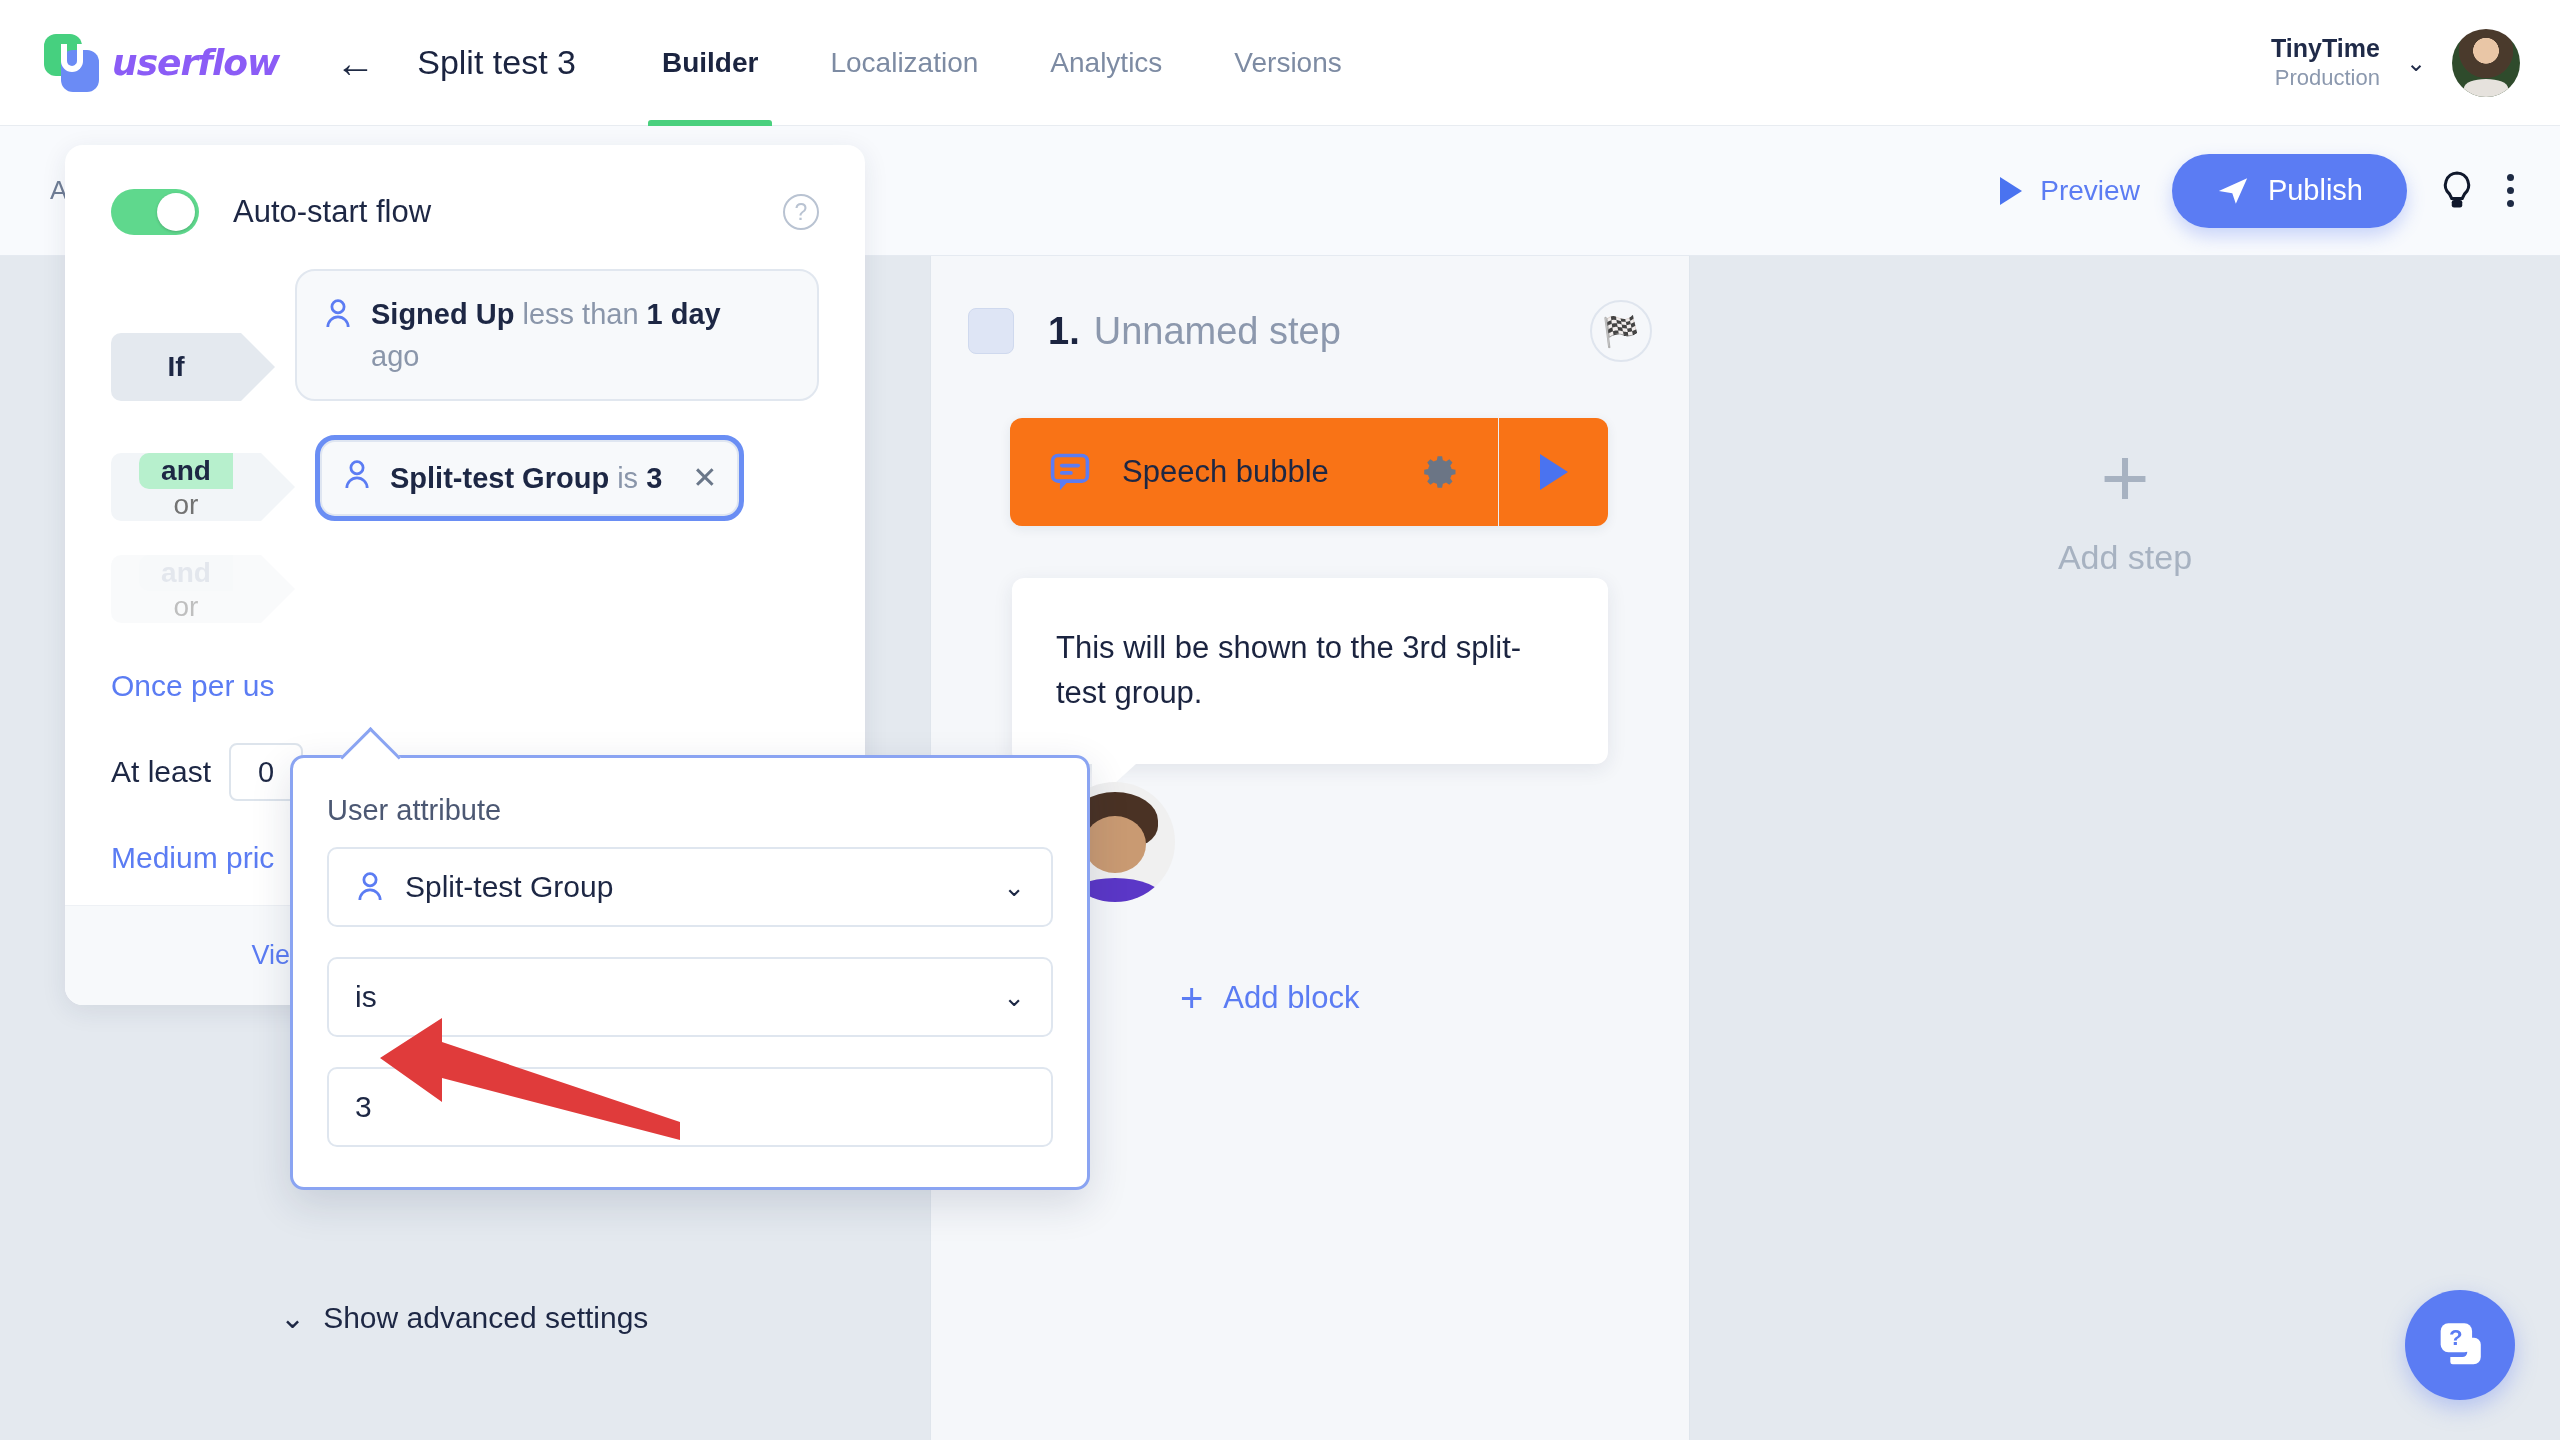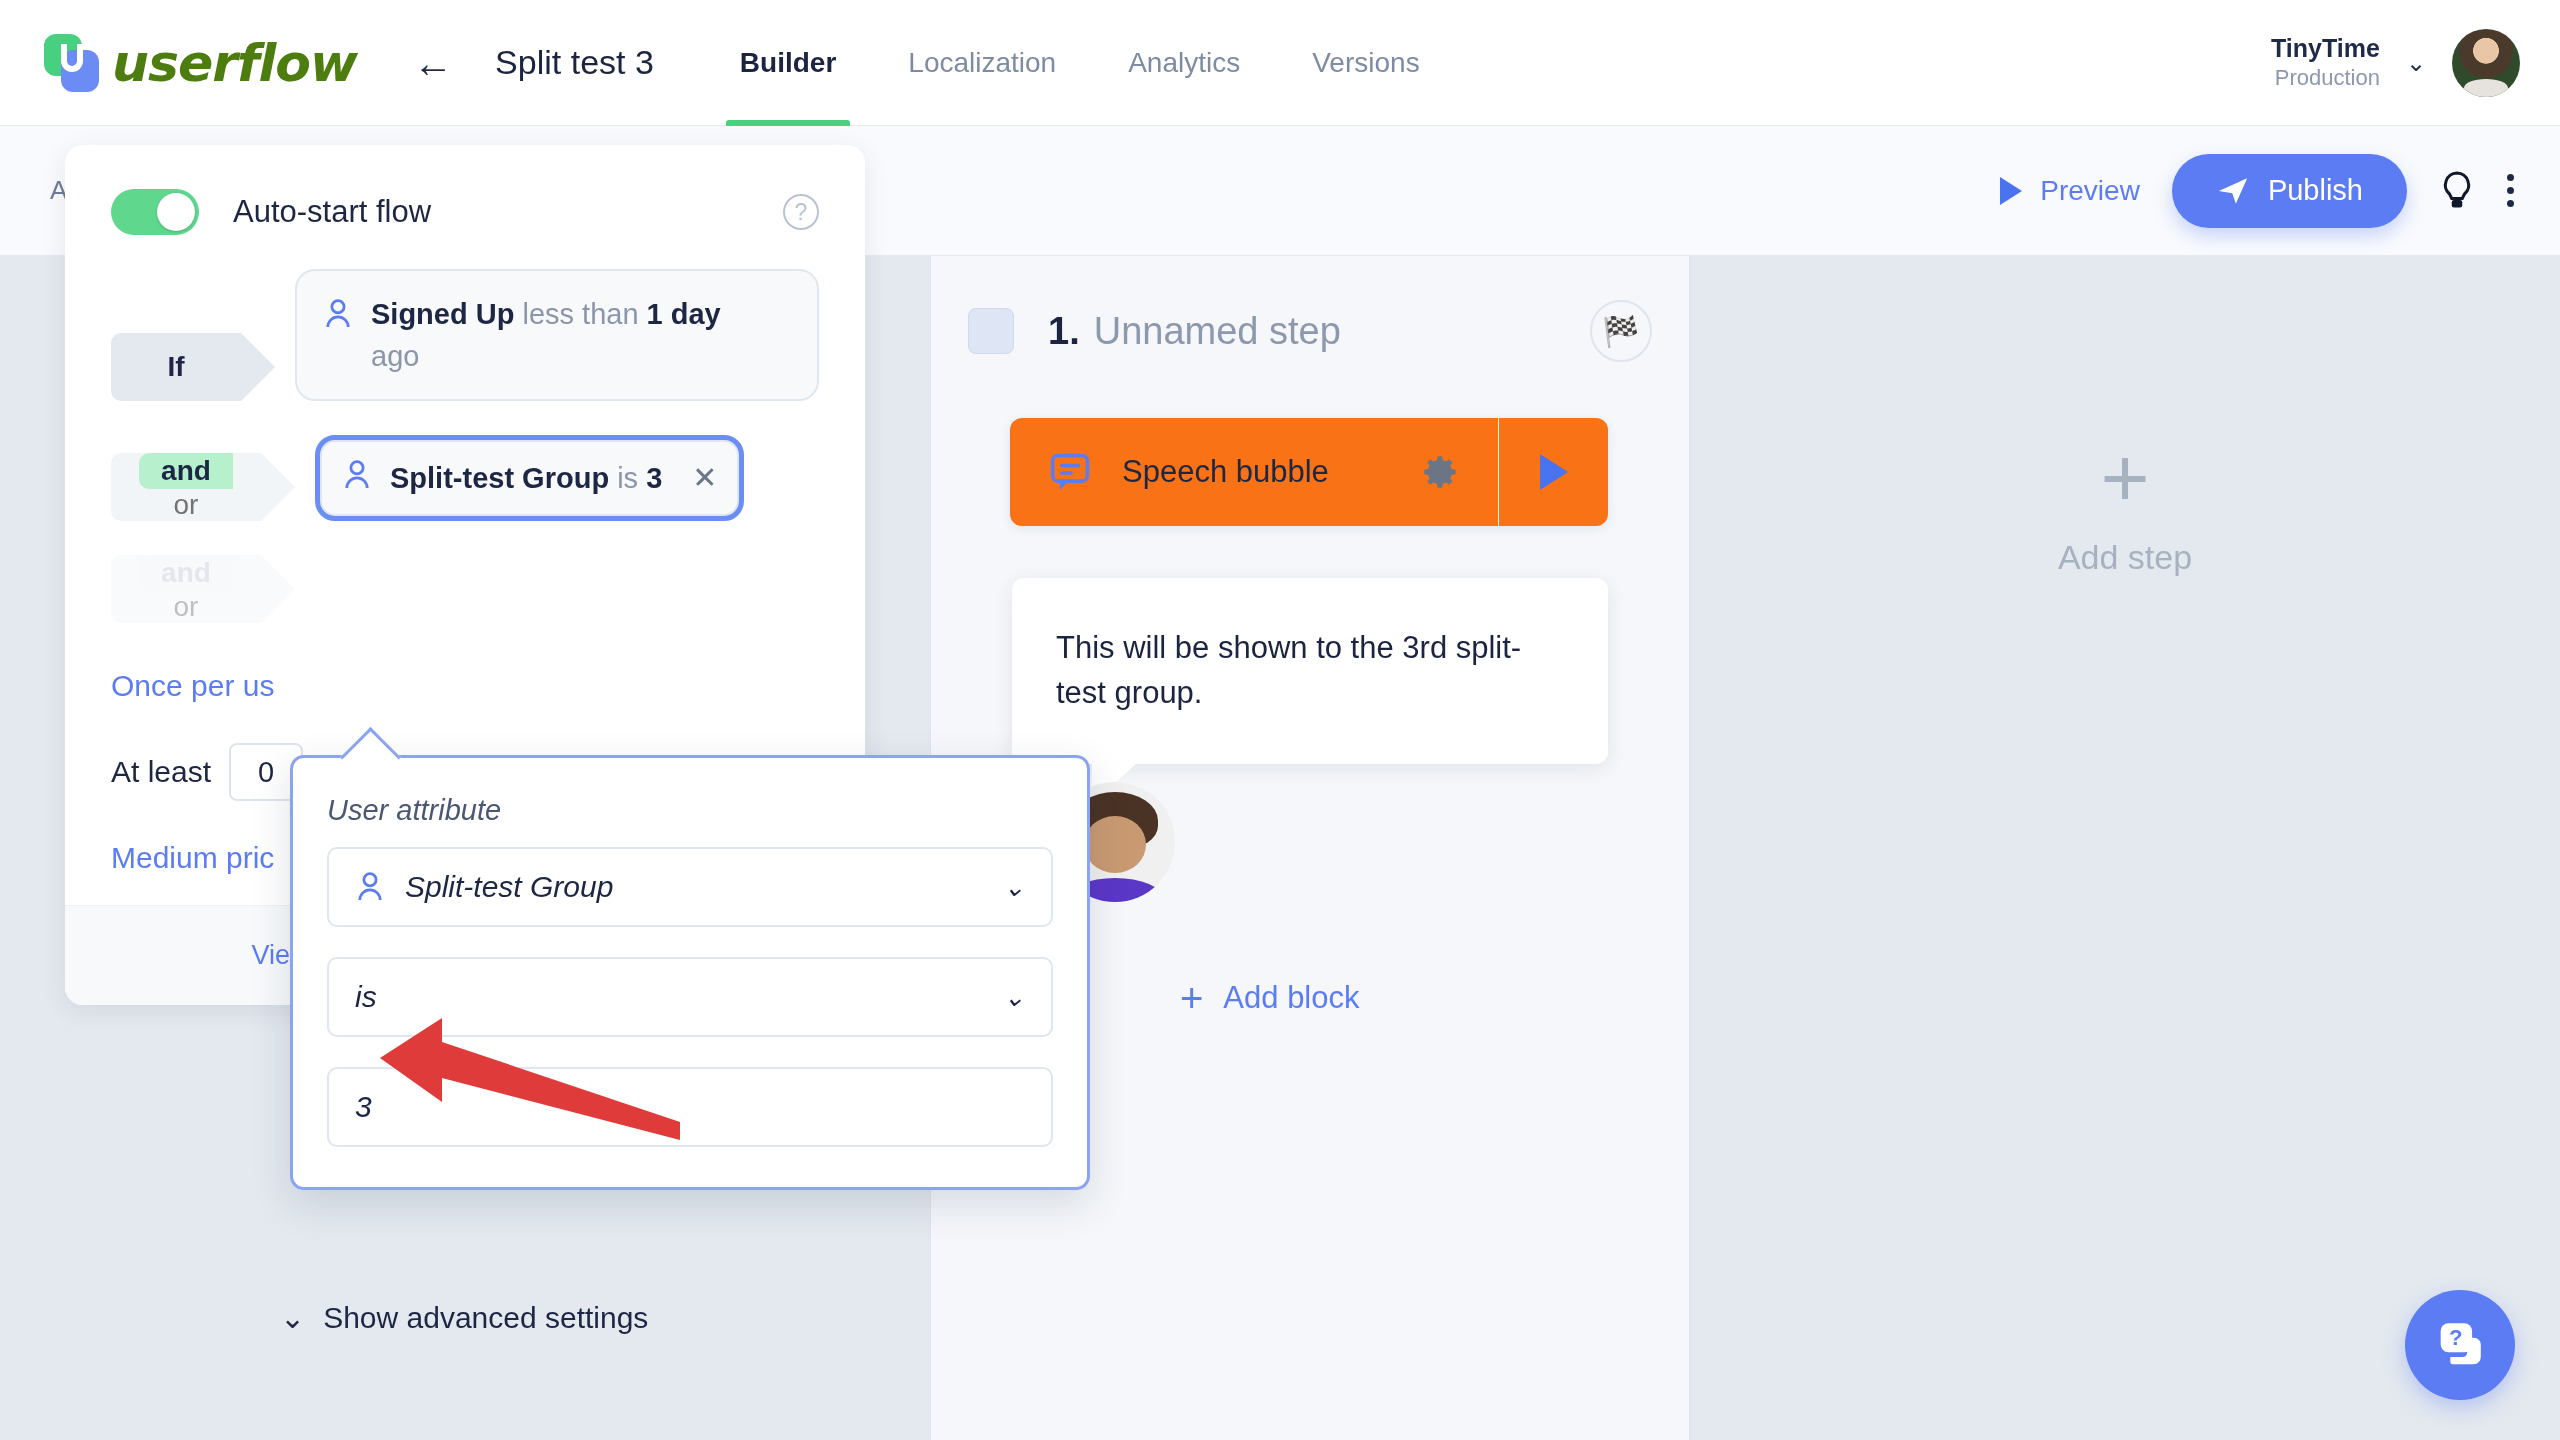--- a/index.html
+++ b/index.html
@@ -27,22 +27,22 @@
   .logo-mark .b {
     position: absolute; left: 17px; top: 16px; width: 38px; height: 42px;
     background: #6b8bf5; border-radius: 12px;
   }
   .logo-mark .hook {
     position: absolute; left: 17px; top: 10px; width: 22px; height: 28px;
     border: 6px solid #ffffff; border-top: none;
     border-radius: 0 0 12px 12px;
   }
   .logo-text {
-    margin-left: 12px; font-size: 52px; font-weight: bold;
-    font-style: italic; color: #4d7c0f; letter-spacing: -1px;
+    margin-left: 12px; font-size: 36px; font-weight: bold;
+    font-style: italic; color: #8b5cf6; letter-spacing: -1px;
     font-family: "DejaVu Sans", sans-serif;
   }
   .back-arrow {
     margin-left: 56px; font-size: 40px; color: #1f2a44; line-height: 1;
     cursor: pointer; user-select: none;
   }
   .flow-title {
     margin-left: 42px; font-size: 34px; color: #1b2440; font-weight: 400;
     white-space: nowrap;
   }
@@ -216,21 +216,21 @@
     position: absolute; left: 280px; top: 1300px;
     display: flex; align-items: center; gap: 18px;
     font-size: 30px; color: #1d2744; cursor: pointer;
   }
 
   
   .popover {
     position: absolute; left: 290px; top: 755px; width: 800px;
     background: #ffffff; border: 3px solid #8aa4f2; border-radius: 14px;
     box-shadow: 0 14px 40px rgba(30,45,80,.14);
-    padding: 36px 34px 40px 34px; z-index: 40; font-style: italic;
+    padding: 36px 34px 40px 34px; z-index: 40;
   }
   .popover::before {
     content: ""; position: absolute; left: 56px; top: -22px;
     width: 40px; height: 40px; background: #ffffff;
     border-left: 3px solid #8aa4f2; border-top: 3px solid #8aa4f2;
     transform: rotate(45deg);
   }
   .pop-label { font-size: 29px; color: #4c5873; margin-bottom: 20px; position: relative; z-index: 2; }
   .pop-field {
     height: 80px; border: 2px solid #dfe6ef; border-radius: 10px;

